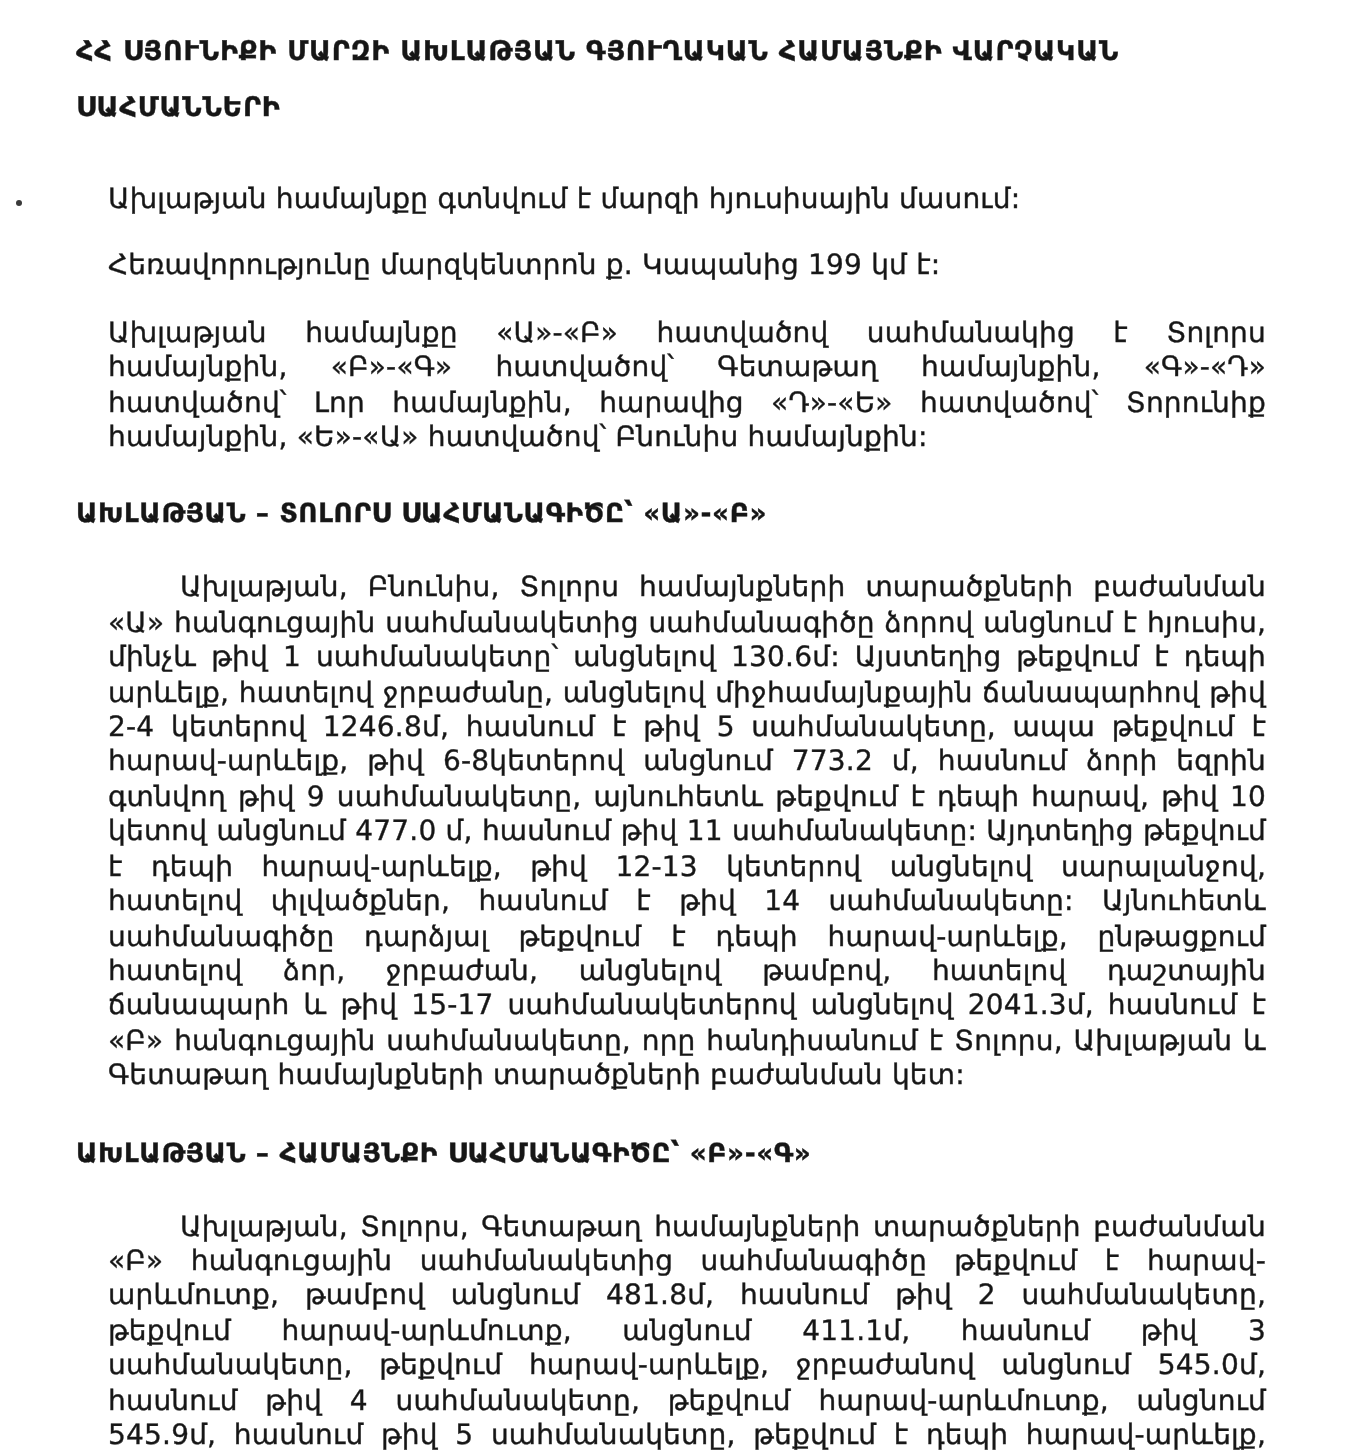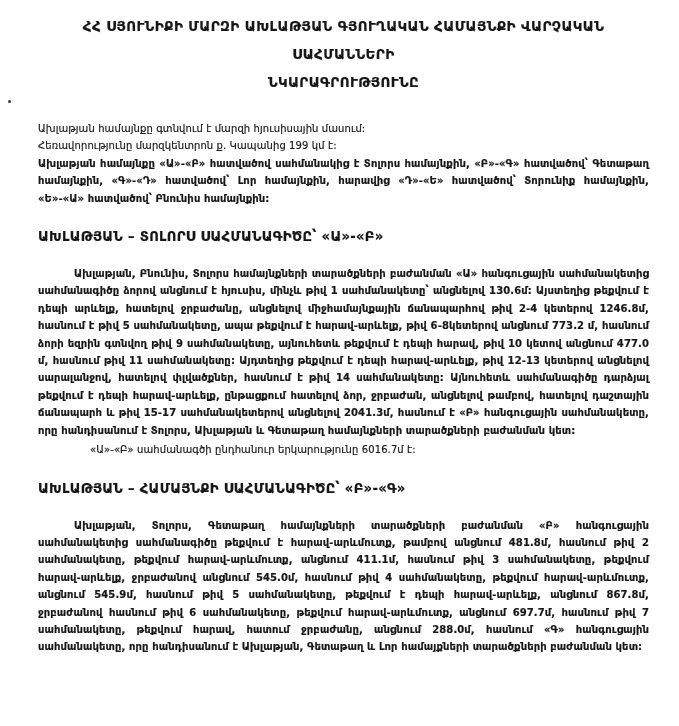--- a/index.html
+++ b/index.html
@@ -14,36 +14,34 @@
     position: relative;
     font-family: "DejaVu Sans", "Liberation Sans", sans-serif;
     color: #161616;
     -webkit-text-stroke: 0.2px #2a2a2a;
   }
   .page {
     padding: 12px 30px 10px 38px;
   }
   .title {
     margin: 0 0 24px 0;
-    text-align: center;
     font-size: 13.5px;
     font-weight: bold;
     line-height: 28px;
     letter-spacing: 0.4px;
   }
   .line, .para, .total {
-    margin: 0;
-    font-size: 10px;
+    margin: 16px;
+    font-size: 14px;
     line-height: 17.4px;
     letter-spacing: 0.1px;
   }
   .justify {
     text-align: justify;
     text-justify: inter-word;
-    font-weight: bold;
   }
   .indent {
     text-indent: 36px;
   }
   .total {
     text-indent: 52px;
     margin-top: 2px;
   }
   .para-gap {
     margin-top: 5px;
@@ -65,26 +63,25 @@
     border-radius: 50%;
   }
 </style>
 </head>
 <body>
 
 <div class="scan-dot"></div>
 
 <div class="page">
 
-  <h1 class="title"><span>ՀՀ ՍՅՈՒՆԻՔԻ ՄԱՐԶԻ ԱԽԼԱԹՅԱՆ ԳՅՈՒՂԱԿԱՆ ՀԱՄԱՅՆՔԻ ՎԱՐՉԱԿԱՆ ՍԱՀՄԱՆՆԵՐԻ</span><br><span>ՆԿԱՐԱԳՐՈՒԹՅՈՒՆԸ</span></h1>
+  <h1 class="title"><span>ՀՀ ՍՅՈՒՆԻՔԻ ՄԱՐԶԻ ԱԽԼԱԹՅԱՆ ԳՅՈՒՂԱԿԱՆ ՀԱՄԱՅՆՔԻ ՎԱՐՉԱԿԱՆ ՍԱՀՄԱՆՆԵՐԻ</span><br></h1>
 
   <p class="line">Ախլաթյան համայնքը գտնվում է մարզի հյուսիսային մասում:</p>
   <p class="line">Հեռավորությունը մարզկենտրոն ք. Կապանից 199 կմ է:</p>
   <p class="para justify">Ախլաթյան համայնքը «Ա»-«Բ» հատվածով սահմանակից է Տոլորս համայնքին, «Բ»-«Գ» հատվածով՝ Գետաթաղ համայնքին, «Գ»-«Դ» հատվածով՝ Լոր համայնքին, հարավից «Դ»-«Ե» հատվածով՝ Տորունիք համայնքին, «Ե»-«Ա» հատվածով՝ Բնունիս համայնքին:</p>
 
   <h2 class="section-heading">ԱԽԼԱԹՅԱՆ – ՏՈԼՈՐՍ  ՍԱՀՄԱՆԱԳԻԾԸ՝  «Ա»-«Բ»</h2>
   <p class="para justify indent">Ախլաթյան, Բնունիս, Տոլորս համայնքների տարածքների բաժանման «Ա» հանգուցային սահմանակետից սահմանագիծը ձորով անցնում է հյուսիս, մինչև թիվ 1 սահմանակետը՝ անցնելով 130.6մ: Այստեղից թեքվում է դեպի արևելք, հատելով ջրբաժանը, անցնելով միջհամայնքային ճանապարհով թիվ 2-4 կետերով 1246.8մ, հասնում է թիվ 5 սահմանակետը, ապա թեքվում է հարավ-արևելք, թիվ 6-8կետերով անցնում 773.2 մ, հասնում ձորի եզրին գտնվող թիվ 9 սահմանակետը, այնուհետև թեքվում է դեպի հարավ, թիվ 10 կետով անցնում 477.0 մ, հասնում թիվ 11 սահմանակետը: Այդտեղից թեքվում է դեպի հարավ-արևելք, թիվ 12-13 կետերով անցնելով սարալանջով, հատելով փլվածքներ, հասնում է թիվ 14 սահմանակետը: Այնուհետև սահմանագիծը դարձյալ թեքվում է դեպի հարավ-արևելք, ընթացքում հատելով ձոր, ջրբաժան, անցնելով թամբով, հատելով դաշտային ճանապարհ և թիվ 15-17 սահմանակետերով անցնելով 2041.3մ, հասնում է «Բ» հանգուցային սահմանակետը, որը  հանդիսանում է Տոլորս, Ախլաթյան և Գետաթաղ համայնքների տարածքների բաժանման կետ:</p>
-  <p class="total">«Ա»-«Բ» սահմանագծի ընդհանուր երկարությունը  6016.7մ է:</p>
 
   <h2 class="section-heading">ԱԽԼԱԹՅԱՆ – ՀԱՄԱՅՆՔԻ  ՍԱՀՄԱՆԱԳԻԾԸ՝  «Բ»-«Գ»</h2>
   <p class="para justify indent">Ախլաթյան, Տոլորս, Գետաթաղ համայնքների տարածքների բաժանման «Բ» հանգուցային սահմանակետից սահմանագիծը թեքվում է հարավ-արևմուտք, թամբով անցնում 481.8մ, հասնում թիվ 2 սահմանակետը, թեքվում հարավ-արևմուտք, անցնում 411.1մ, հասնում թիվ 3 սահմանակետը, թեքվում հարավ-արևելք, ջրբաժանով անցնում 545.0մ, հասնում թիվ 4 սահմանակետը, թեքվում հարավ-արևմուտք, անցնում 545.9մ, հասնում թիվ 5 սահմանակետը, թեքվում է դեպի հարավ-արևելք, անցնում 867.8մ, ջրբաժանով հասնում թիվ 6 սահմանակետը, թեքվում հարավ-արևմուտք, անցնում 697.7մ, հասնում թիվ 7 սահմանակետը, թեքվում հարավ, հատում ջրբաժանը, անցնում 288.0մ, հասնում «Գ» հանգուցային սահմանակետը, որը հանդիսանում է Ախլաթյան, Գետաթաղ և Լոր համայքների տարածքների բաժանման կետ:</p>
 
 </div>
 
 </body></html>

